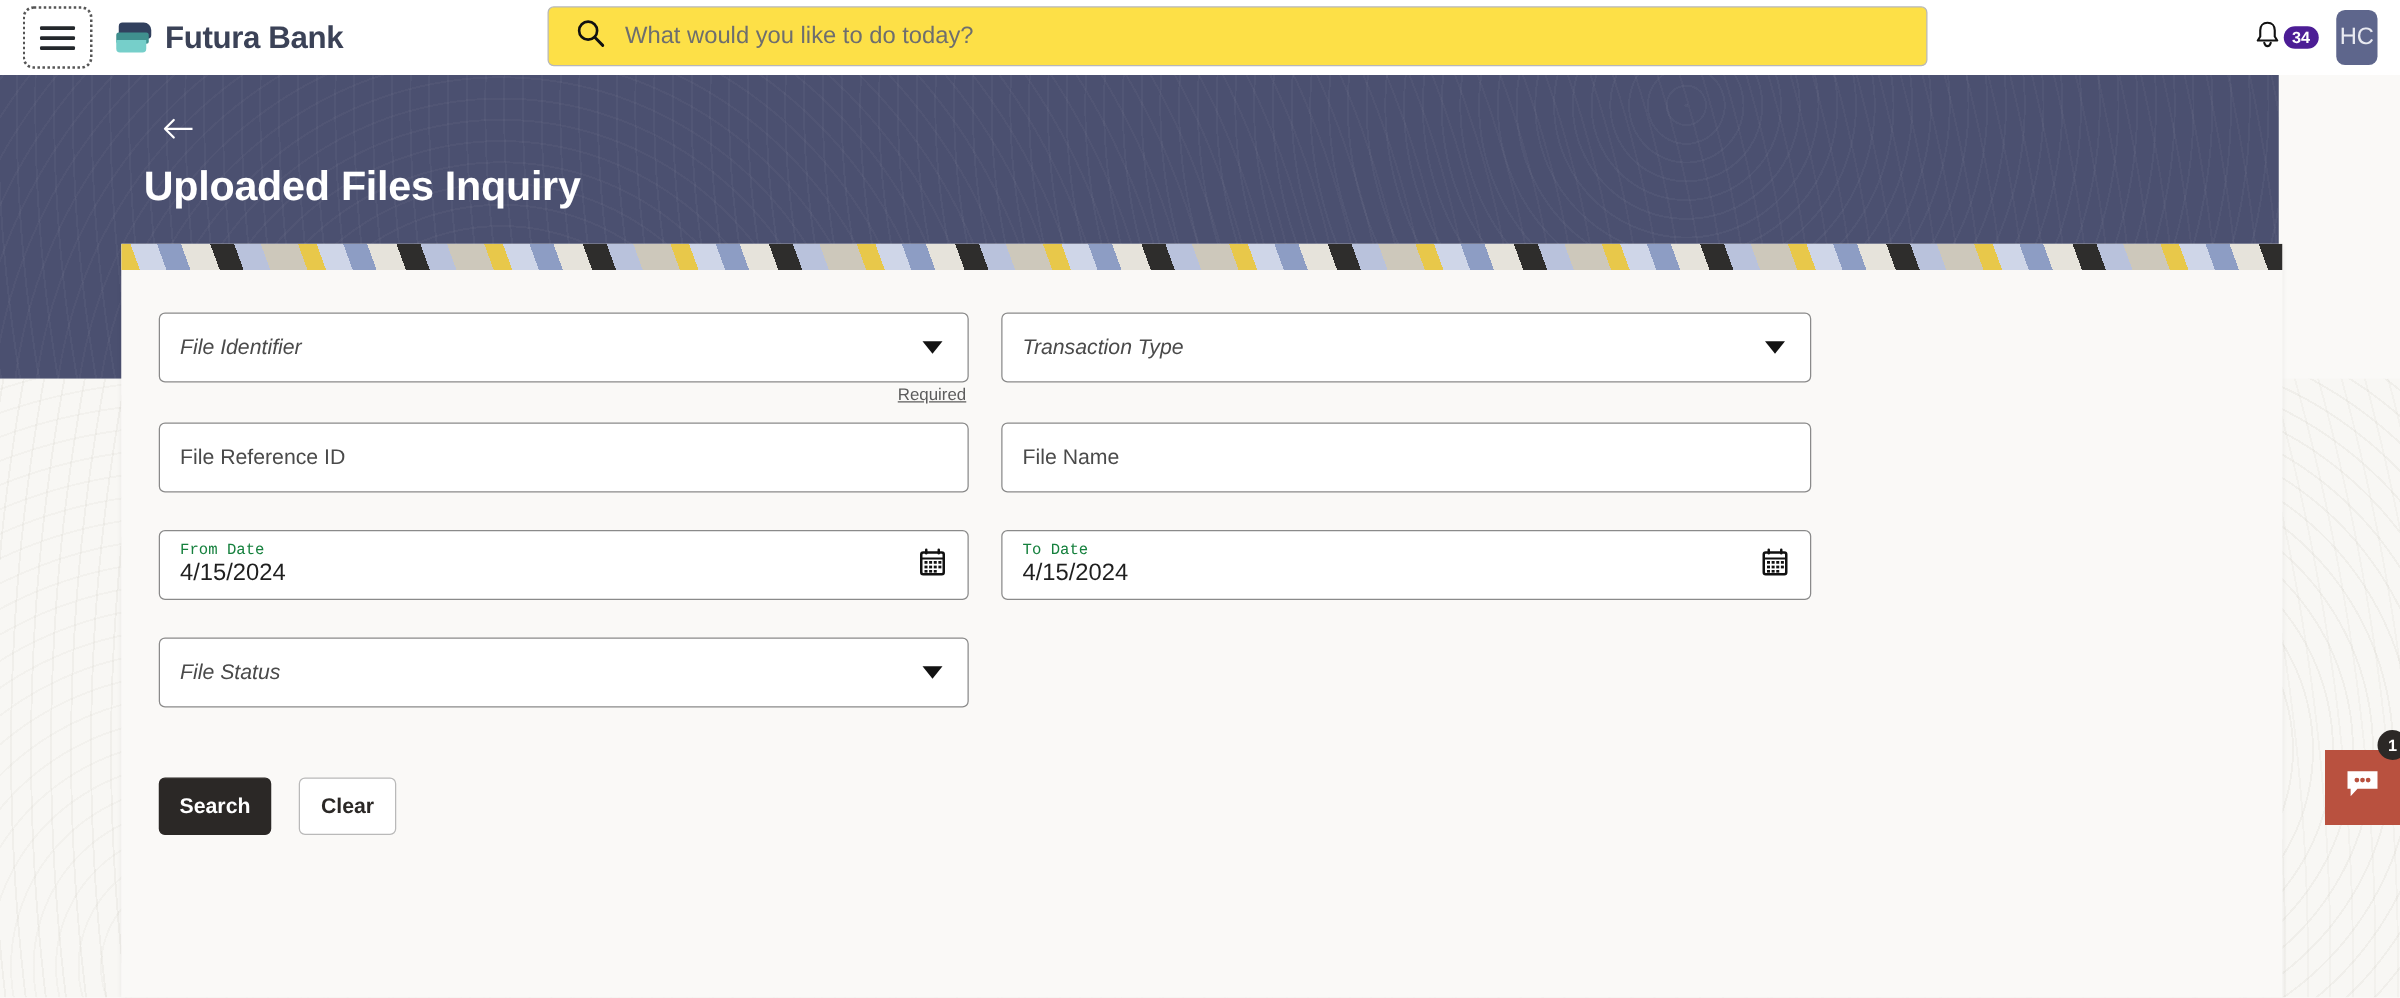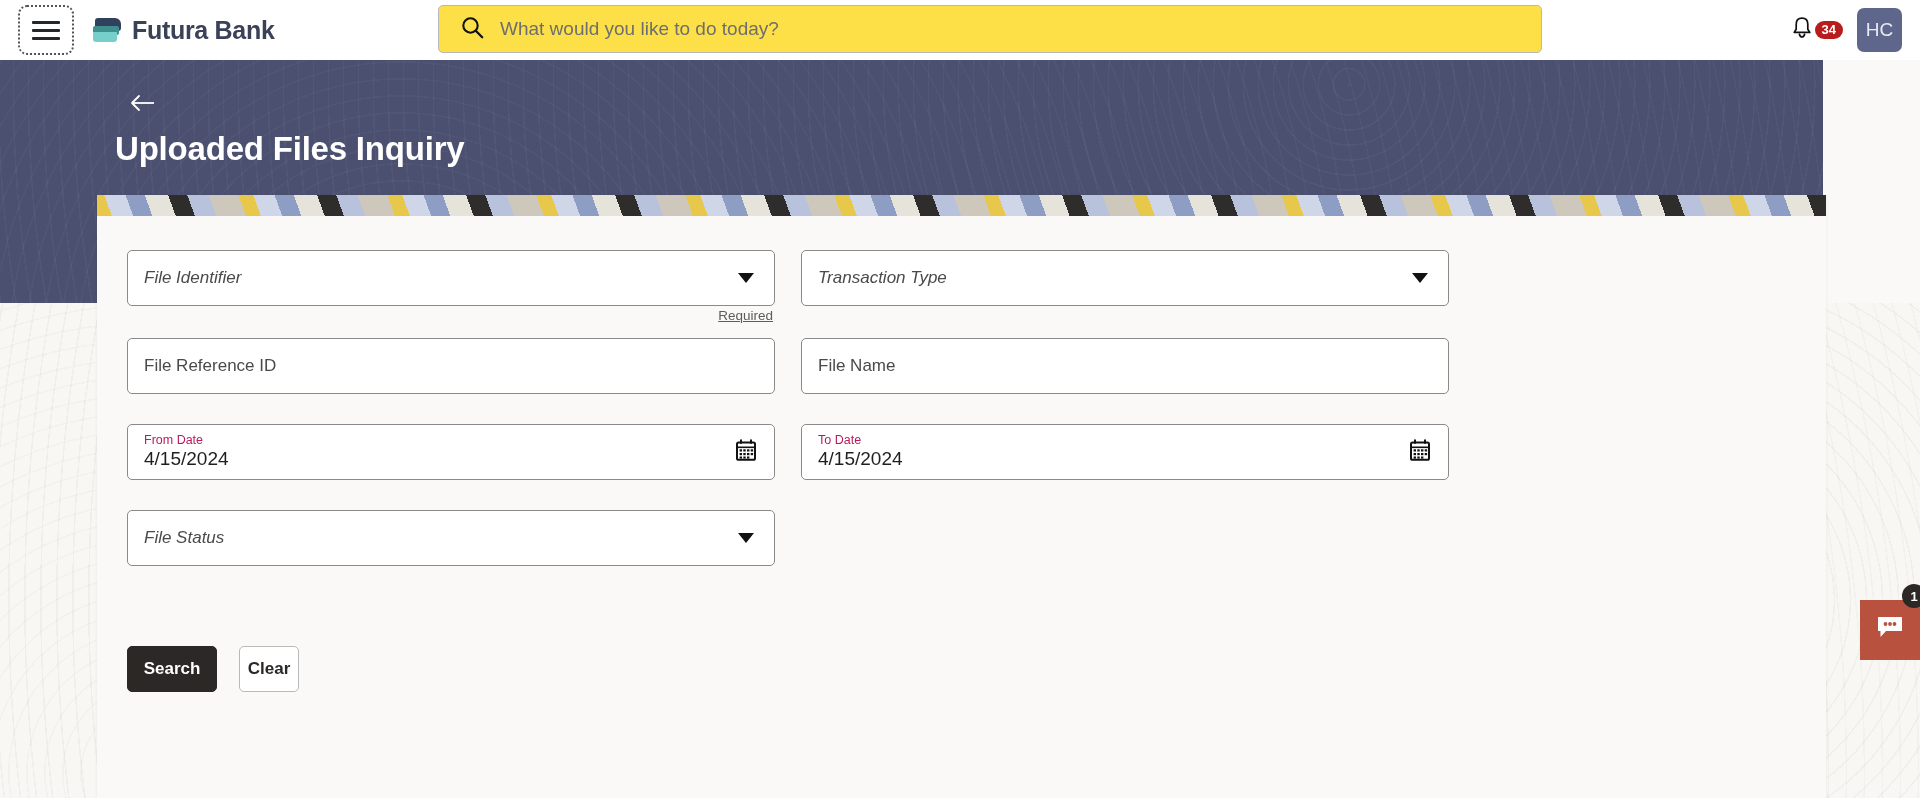--- a/index.html
+++ b/index.html
@@ -76,28 +76,28 @@
   }
   .search-input::placeholder { color: #6e6e6e; }
 
   .header-right {
     position: absolute; right: 18px; top: 0;
     height: 60px; display: flex; align-items: center; gap: 0;
   }
   .bell-wrap { position: relative; display: flex; align-items: center; cursor: pointer; }
   .bell-badge {
     margin-left: 2px;
-    background: #b91c1c; color: #fff;
+    background: #4c1d95; color: #fff;
     font-size: 13px; font-weight: bold;
     border-radius: 11px; padding: 2px 7px 3px 7px;
     line-height: 1;
   }
   .avatar {
     margin-left: 14px;
-    width: 45px; height: 44px;
+    width: 33px; height: 44px;
     background: #5e668c; color: #e9eaf1;
     border-radius: 7px;
     display: flex; align-items: center; justify-content: center;
     font-size: 19px; cursor: pointer;
   }
 
   
   .banner {
     position: absolute; top: 60px; left: 0;
     width: 1823px; height: 243px;
@@ -168,21 +168,21 @@
     display: flex; align-items: center;
     padding: 0 16px;
     cursor: text;
   }
   .field.select { cursor: pointer; font-style: italic; }
   .field-placeholder {
     font-size: 17px; color: #4a4a4a;
   }
   .field-float-label {
     position: absolute; left: 16px; top: 8px;
-    font-size: 12.5px; color: #be185d;
+    font-size: 12.5px; color: #15803d; font-family: Liberation Mono, monospace;
   }
   .field-value {
     font-size: 19px; color: #1f1f1f;
     margin-top: 13px;
   }
   .caret {
     position: absolute; right: 20px; top: 50%;
     transform: translateY(-50%);
     width: 0; height: 0;
     border-left: 8px solid transparent;
@@ -205,28 +205,28 @@
   .row-gap-d { height: 56px; }
 
   
   .btn-row { display: flex; gap: 22px; }
   .btn {
     font-family: "Liberation Sans", sans-serif;
     font-size: 17px; font-weight: bold;
     border-radius: 5px;
     cursor: pointer;
     height: 46px;
-    display: flex; align-items: center; justify-content: center; margin-top: 24px;
+    display: flex; align-items: center; justify-content: center;
   }
   .btn-primary {
     width: 90px;
     background: #2b2826; color: #ffffff; border: 1px solid #2b2826;
   }
   .btn-secondary {
-    width: 60px;
+    width: 78px;
     background: #ffffff; color: #2b2826; border: 1px solid #b9b9b9;
   }
 
   
   .chat-widget {
     position: absolute; right: 0; top: 600px;
     width: 60px; height: 60px;
     background: #b9513f;
     display: flex; align-items: center; justify-content: center;
     cursor: pointer; z-index: 40;

